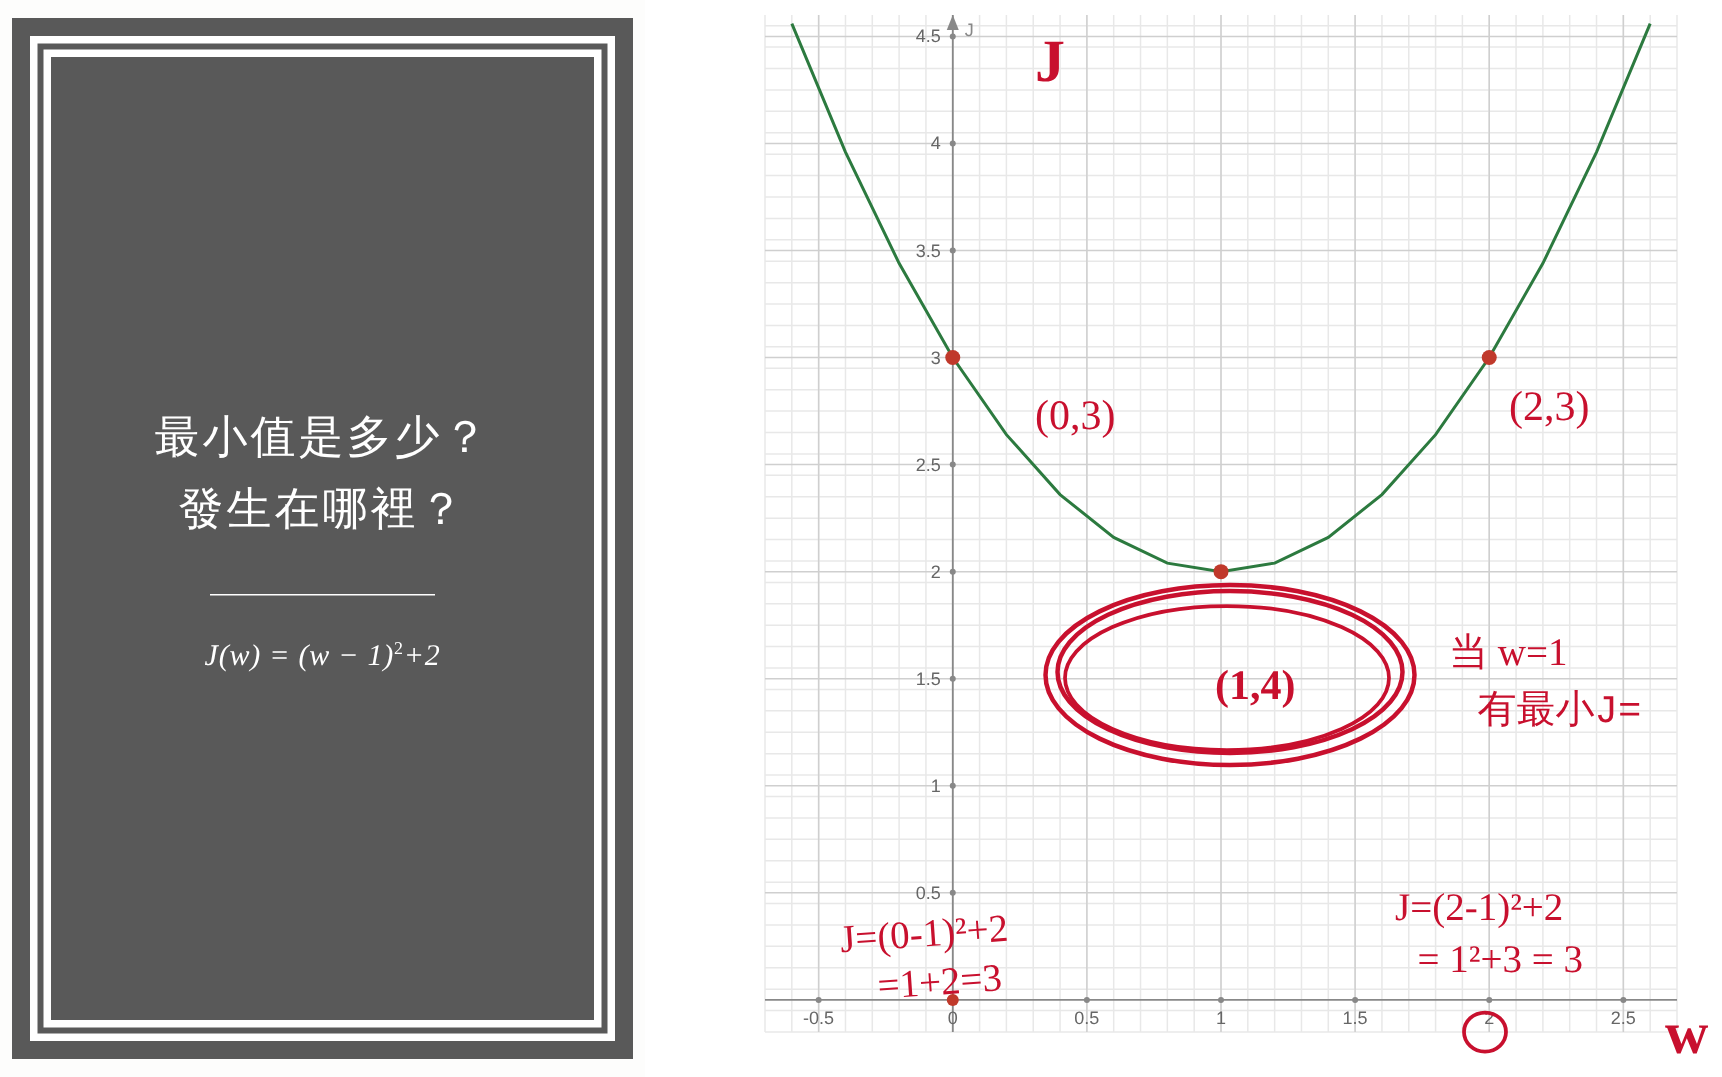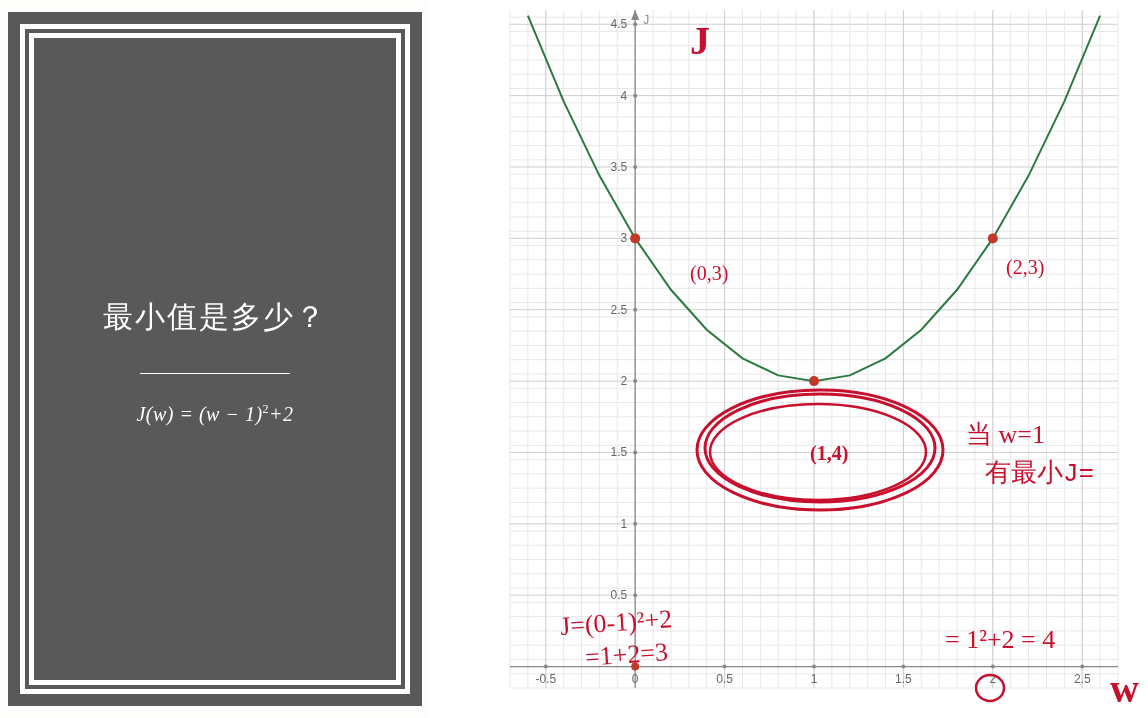--- a/index.html
+++ b/index.html
@@ -74,28 +74,29 @@
   .dot { fill: #c0392b; }
   .annot {
     position: absolute;
     font-family: "Comic Sans MS", "Segoe Script", cursive;
     color: #c8102e;
     font-size: 26px;
     line-height: 1.15;
     white-space: nowrap;
   }
   .annot.big { font-size: 40px; font-weight: bold; }
-  .annot.med { font-size: 20px; }
+  .annot.med { font-size: 28px; }
 </style>
 </head>
 <body>
 
 <div class="left-panel">
   <div class="card">
     <div class="question-line">最小值是多少？</div>
+    <div class="question-line">發生在哪裡？</div>
     <div class="divider"></div>
     <div class="formula">
       <span style="font-style:italic">J</span>(<span style="font-style:italic">w</span>) = (<span style="font-style:italic">w</span> − 1)<span class="sup">2</span>+2
     </div>
   </div>
 </div>
 
 <div class="right-panel">
   <svg class="chart" id="chart-svg" viewBox="0 0 718 718">
       <line x1="80" y1="688" x2="80" y2="10" class="grid-minor"></line>
@@ -241,21 +242,22 @@
     </svg>
 
   <div class="annot big" style="top:18px; left:260px;">J</div>
   <div class="annot med" style="top:262px; left:260px;">(0,3)</div>
   <div class="annot med" style="top:256px; left:564px;padding-left:12px;">(2,3)</div>
   <div class="annot med" style="top:442px; left:380px; font-weight:bold;">(1,4)</div>
   <div class="annot" style="top:420px; left:536px;">当 w=1</div>
   <div class="annot" style="top:460px; left:555px;font-family:Liberation Mono, monospace;">有最小J=</div>
   <div class="annot" style="top:608px; left:130px; transform:rotate(-4deg);">J=(0-1)²+2</div>
   <div class="annot" style="top:640px; left:155px; transform:rotate(-4deg);">=1+2=3</div>
-  <div class="annot" style="top:625px; left:515px;">= 1²+2 = 4</div>
+  <div class="annot" style="top:590px; left:500px;">J=(2-1)²+2</div>
+  <div class="annot" style="top:625px; left:515px;">= 1²+3 = 3</div>
   <div class="annot big" style="top:666px; left:680px;">w</div>
 
   <svg class="annot" style="top:370px; left:250px;" width="280" height="160">
     <ellipse cx="140" cy="80" rx="123" ry="60" stroke="#c8102e" stroke-width="3" fill="none"></ellipse>
     <ellipse cx="140" cy="78" rx="115" ry="54" stroke="#c8102e" stroke-width="3" fill="none"></ellipse>
     <ellipse cx="138" cy="82" rx="108" ry="48" stroke="#c8102e" stroke-width="2.5" fill="none"></ellipse>
   </svg>
 
   <svg class="annot" style="top:672px; left:540px;" width="40" height="40">
     <ellipse cx="20" cy="16" rx="14" ry="13" stroke="#c8102e" stroke-width="2.5" fill="none"></ellipse>

